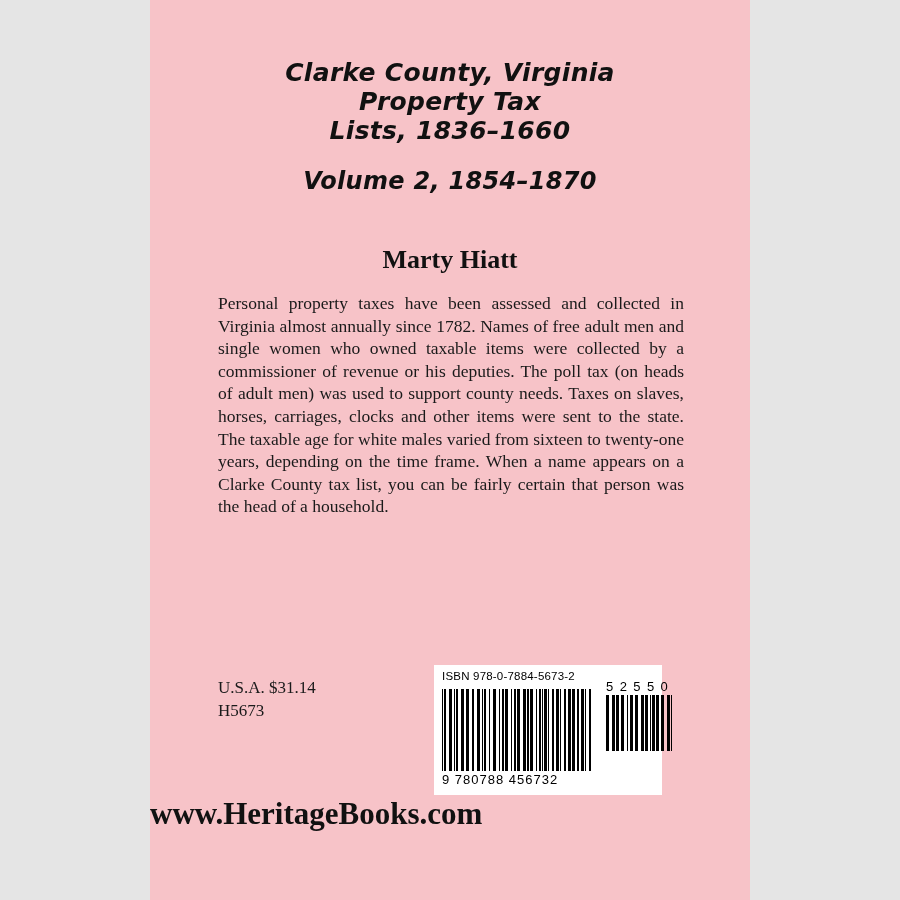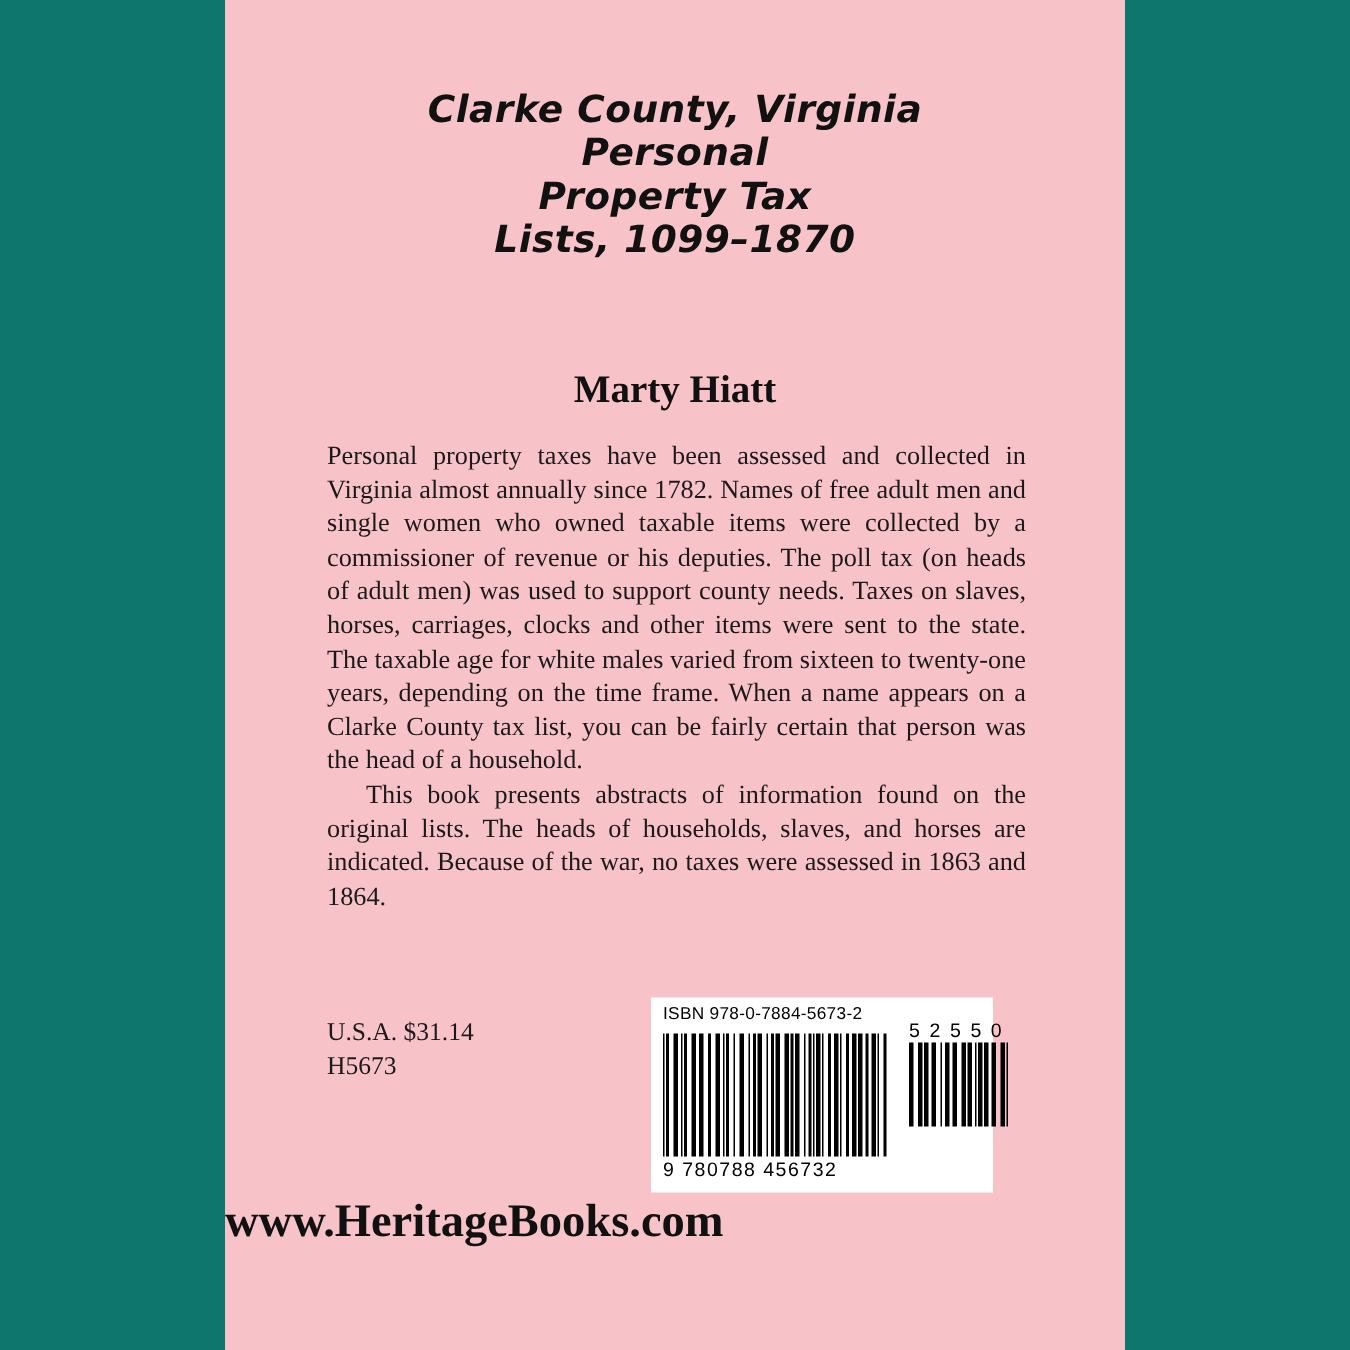--- a/index.html
+++ b/index.html
@@ -10,21 +10,21 @@
   body {
     width: 900px;
     height: 900px;
     overflow: hidden;
     font-family: "Liberation Serif", serif;
   }
   .page {
     position: relative;
     width: 900px;
     height: 900px;
-    background: #0f766e;
+    background: #e5e5e5;
   }
   .cover {
     position: absolute;
     left: 150px;
     top: 0px;
     width: 600px;
     height: 900px;
     background: #f7c3c8;
     box-sizing: border-box;
     padding: 0;
@@ -158,30 +158,29 @@
   }
 </style>
 </head>
 <body>
 
 <div class="page">
   <div class="cover">
 
     <div class="title-block">
       <div class="title-line">Clarke County, Virginia</div>
-      <div class="title-line">Personal</div>
       <div class="title-line">Property Tax</div>
-      <div class="title-line">Lists, 1099–1870</div>
+      <div class="title-line">Lists, 1836–1660</div>
+      <div class="title-line vol">Volume 2, 1854–1870</div>
     </div>
 
     <div class="author">Marty Hiatt</div>
 
     <div class="blurb">
       <p>Personal property taxes have been assessed and collected in Virginia almost annually since 1782. Names of free adult men and single women who owned taxable items were collected by a commissioner of revenue or his deputies. The poll tax (on heads of adult men) was used to support county needs. Taxes on slaves, horses, carriages, clocks and other items were sent to the state. The taxable age for white males varied from sixteen to twenty-one years, depending on the time frame. When a name appears on a Clarke County tax list, you can be fairly certain that person was the head of a household.</p>
-      <p class="indent">This book presents abstracts of information found on the original lists. The heads of households, slaves, and horses are indicated. Because of the war, no taxes were assessed in 1863 and 1864.</p>
     </div>
 
     <div class="price-block">
       <div>U.S.A. $31.14</div>
       <div>H5673</div>
     </div>
 
     <div class="barcode-area">
       <div class="isbn-text">ISBN 978-0-7884-5673-2</div>
       <div class="bars-main" id="bars-main">

